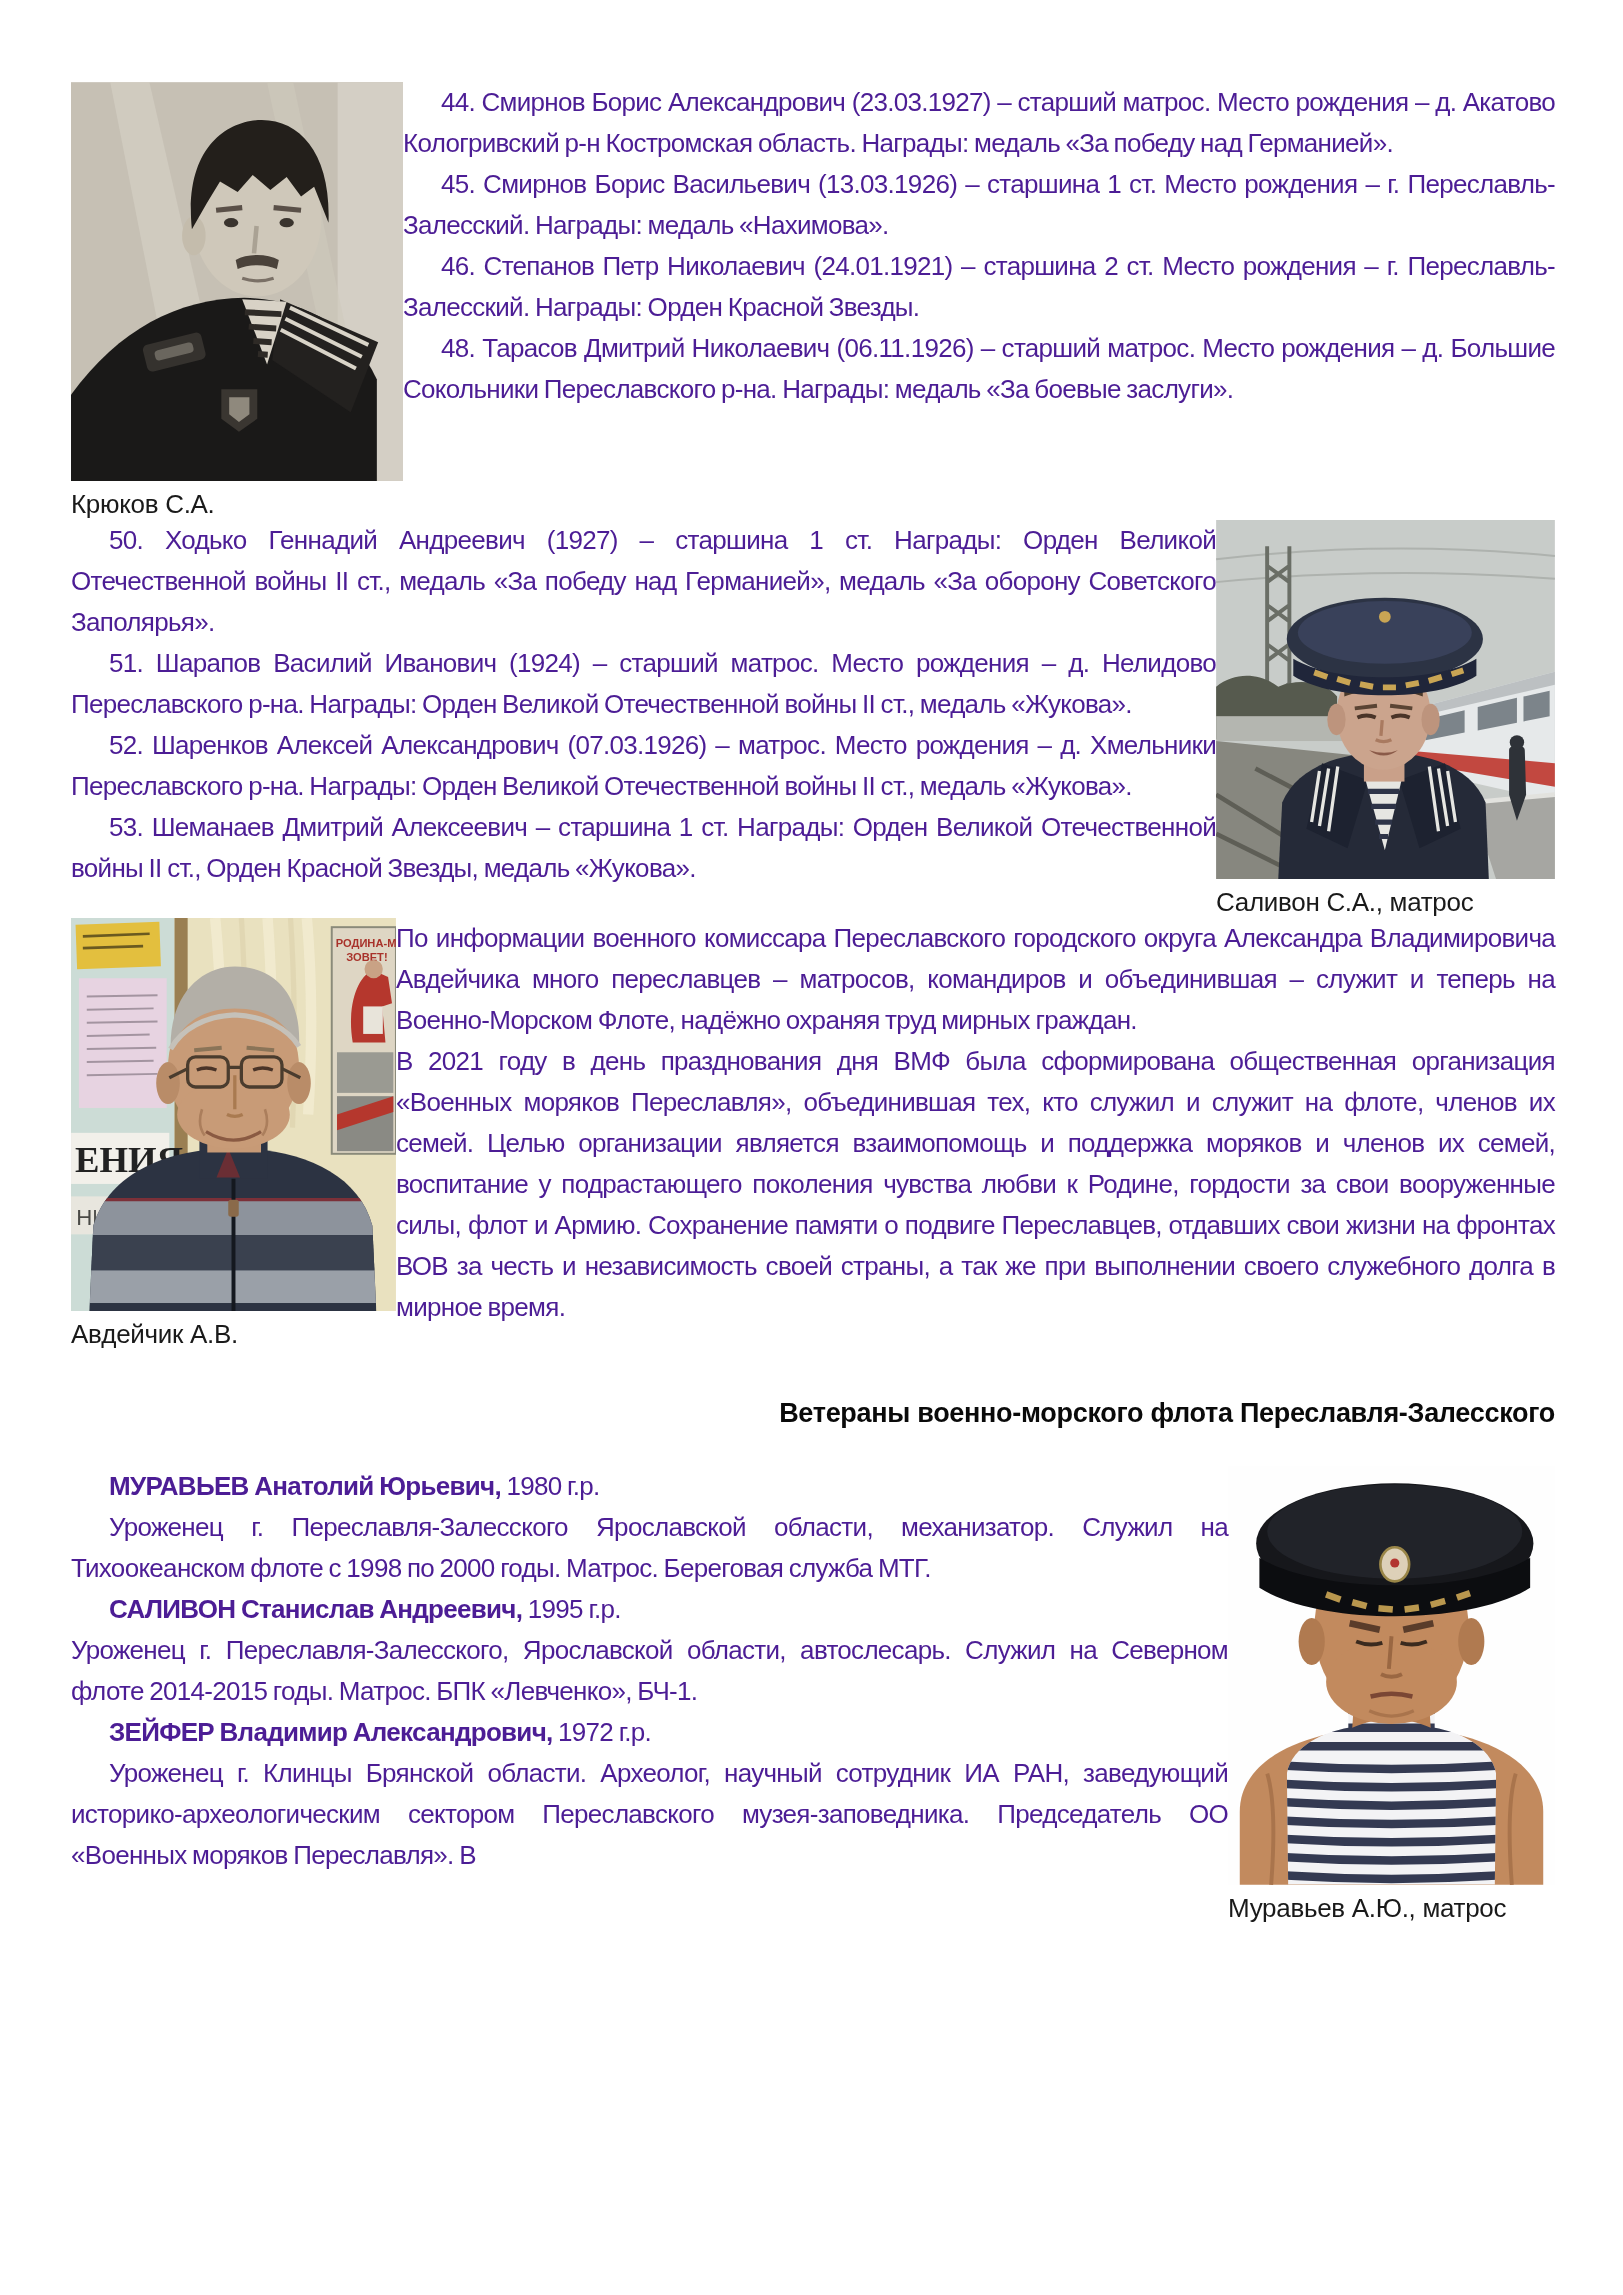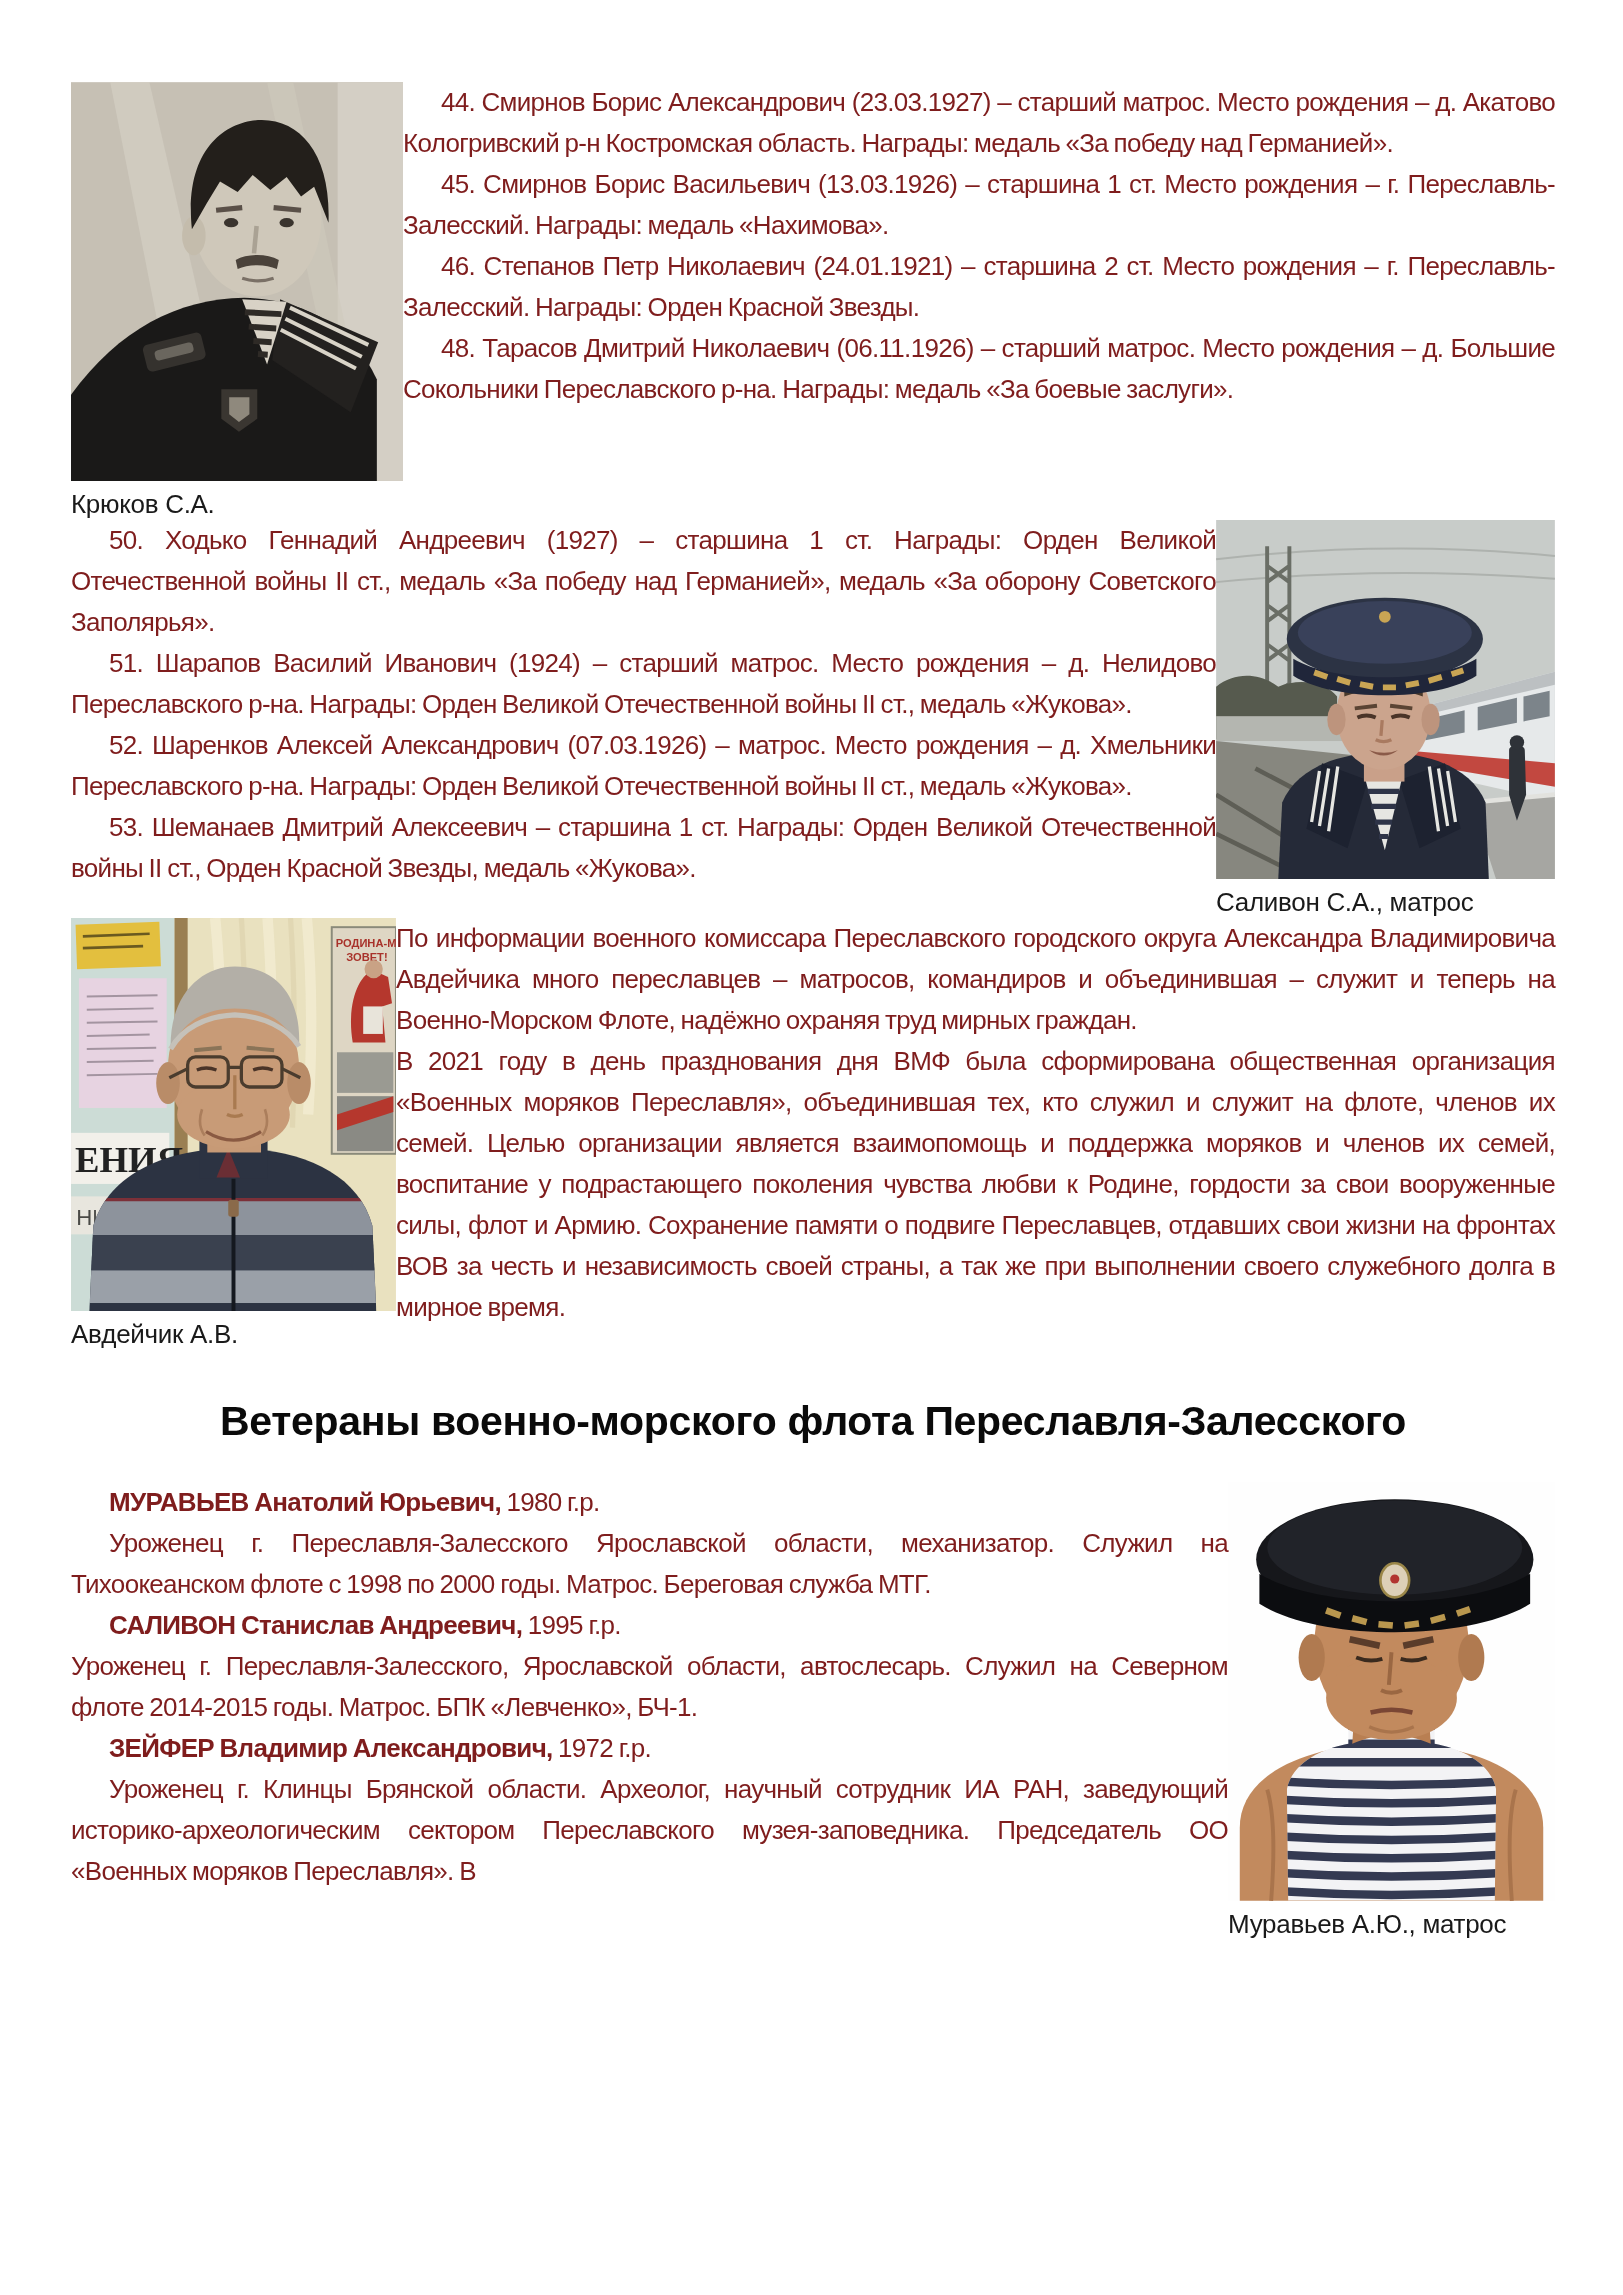--- a/index.html
+++ b/index.html
@@ -5,32 +5,32 @@
   html,body{margin:0;padding:0;}
   body{
     width:1623px;height:2295px;background:#ffffff;color:#000;
     font-family:"Liberation Sans","DejaVu Sans",sans-serif;
     overflow:hidden;
   }
   .page{padding:82px 68px 0 71px;}
   section{display:flow-root;}
   p.body{
     margin:0;font-size:26px;line-height:41px;text-align:justify;
-    letter-spacing:-0.7px;word-spacing:-1px;text-indent:38px;color:#7f1d1d;
+    letter-spacing:-0.7px;word-spacing:-1px;text-indent:38px;color:#4c1d95;
   }
   p.noindent{text-indent:0;}
   figure.photo-box{margin:0;}
   .float-left{float:left;margin:9.2px 19.6px 3.9px 0;}
   .float-right{float:right;margin:9.2px 0 3.9px 19.6px;}
   figcaption{
     font-size:26px;text-align:left;margin-top:7.9px;color:#1a1a1a;
     letter-spacing:-0.3px;
   }
   h2.section-heading{
-    font-size:41px;font-weight:bold;text-align:center;
+    font-size:27px;font-weight:bold;text-align:right;
     margin:48px 0 37px 0;letter-spacing:-0.3px;color:#0a0a0a;
   }
   .vet-name{font-weight:bold;}
   svg{display:block;}
 </style>
 </head>
 <body>
 
 <main class="page">
 

